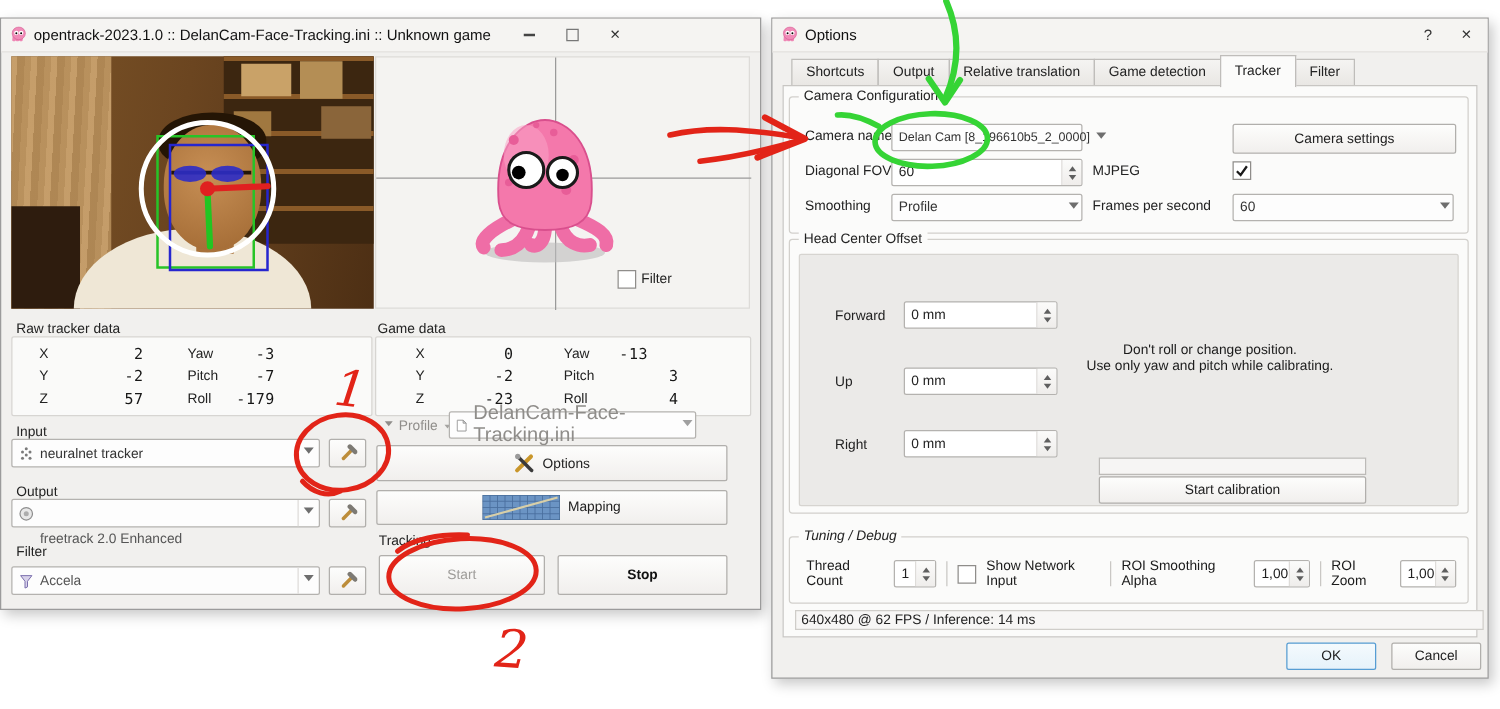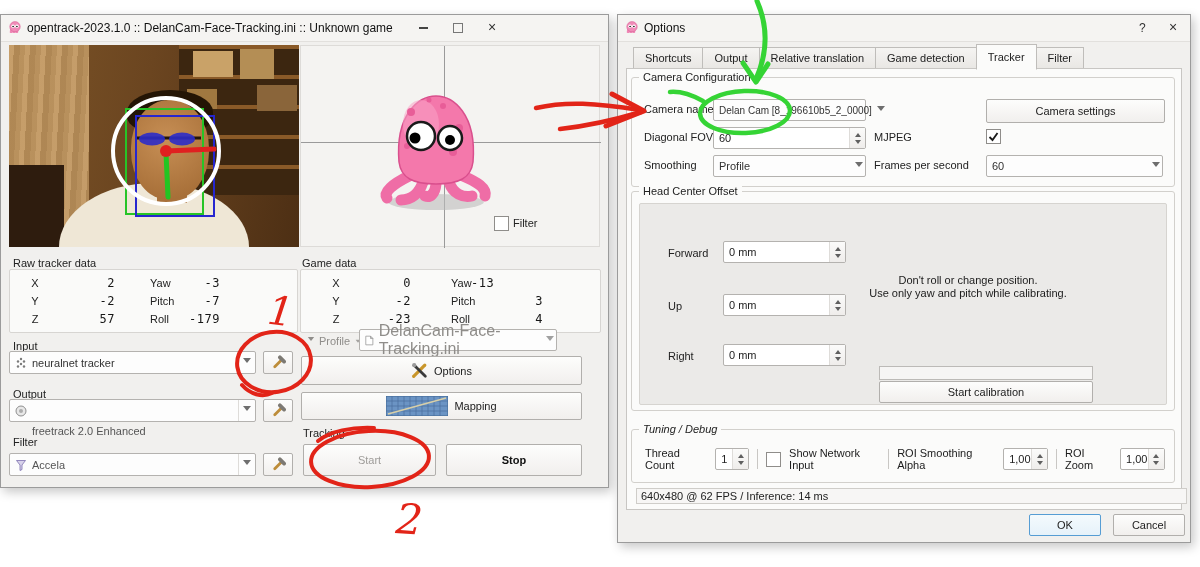--- a/index.html
+++ b/index.html
@@ -125,21 +125,21 @@
     <span class="mono abs" style="left:45px;top:42px;width:60px;text-align:right;">57</span>
     <span class="rowlab" style="left:140px;top:43px;">Roll</span>
     <span class="mono abs" style="left:145px;top:42px;width:65px;text-align:right;">-179</span>
   </div>
 
   <span class="lab" style="left:301px;top:242px;">Game data</span>
   <div class="panel" style="left:299px;top:254px;width:299px;height:62px;">
     <span class="rowlab" style="left:20px;top:7px;width:30px;text-align:center;">X</span>
     <span class="mono abs" style="left:50px;top:6px;width:60px;text-align:right;">0</span>
     <span class="rowlab" style="left:150px;top:7px;">Yaw</span>
-    <span class="mono abs" style="left:170px;top:6px;width:72px;text-align:left;">-13</span>
+    <span class="mono abs" style="left:170px;top:6px;width:72px;text-align:center;">-13</span>
     <span class="rowlab" style="left:20px;top:25px;width:30px;text-align:center;">Y</span>
     <span class="mono abs" style="left:50px;top:24px;width:60px;text-align:right;">-2</span>
     <span class="rowlab" style="left:150px;top:25px;">Pitch</span>
     <span class="mono abs" style="left:170px;top:24px;width:72px;text-align:right;">3</span>
     <span class="rowlab" style="left:20px;top:43px;width:30px;text-align:center;">Z</span>
     <span class="mono abs" style="left:50px;top:42px;width:60px;text-align:right;">-23</span>
     <span class="rowlab" style="left:150px;top:43px;">Roll</span>
     <span class="mono abs" style="left:170px;top:42px;width:72px;text-align:right;">4</span>
   </div>
 

